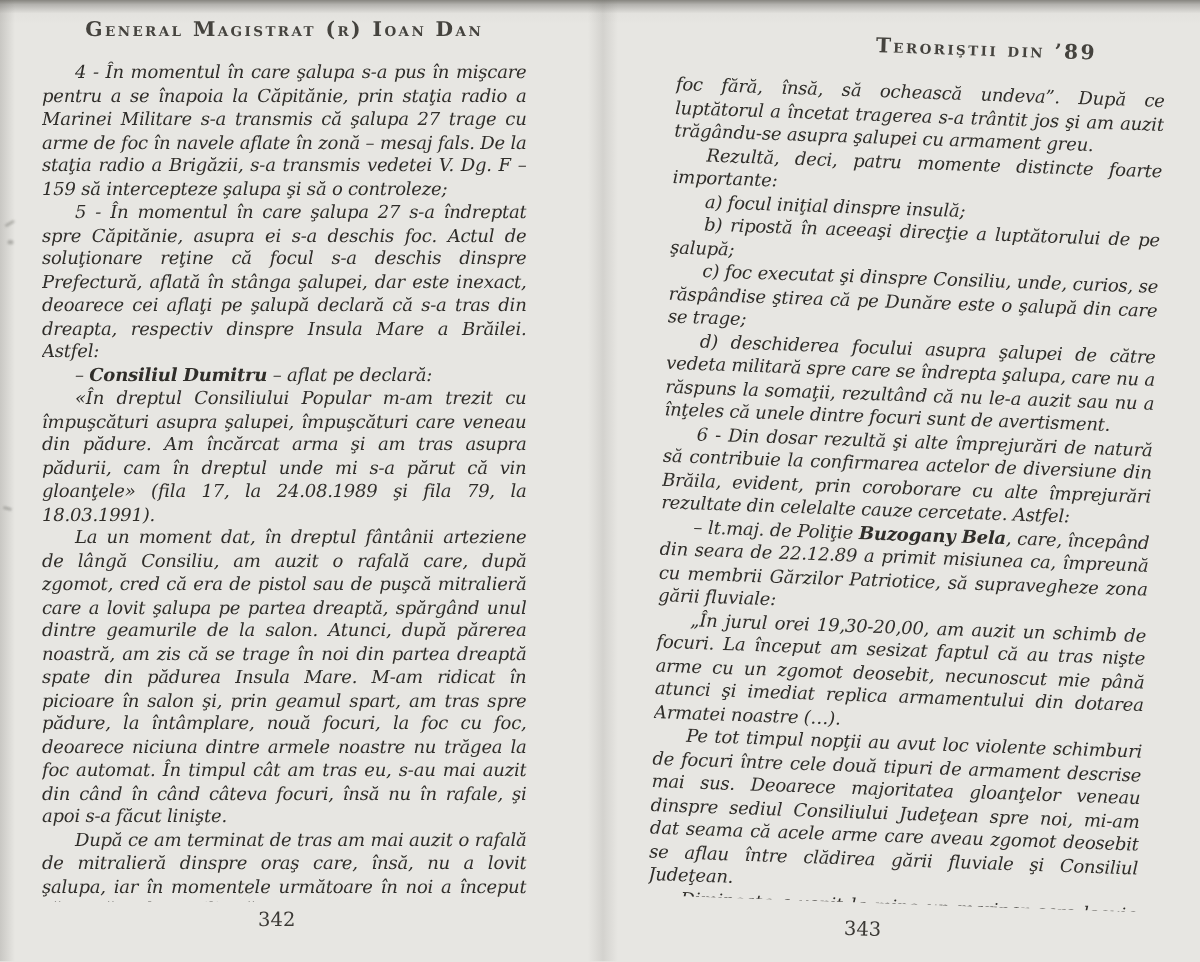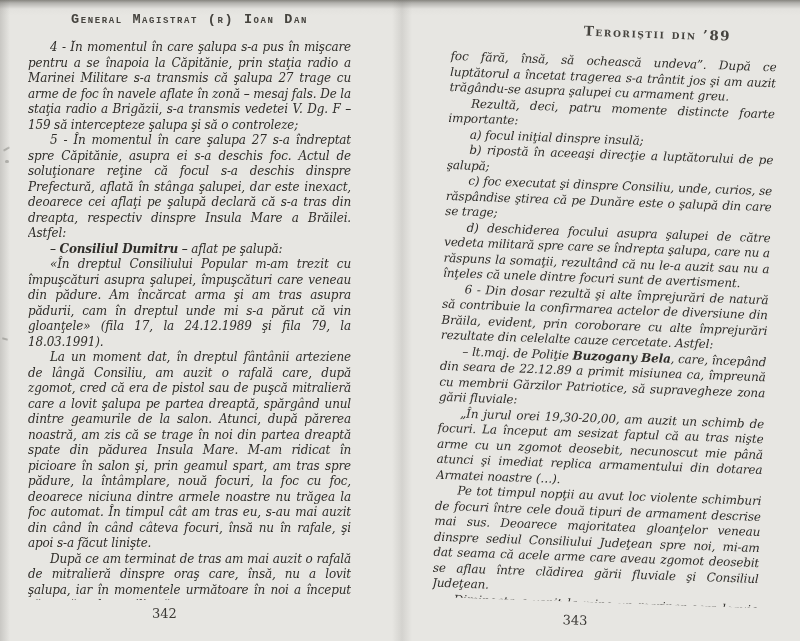--- a/index.html
+++ b/index.html
@@ -39,21 +39,21 @@
   .running-header {
     font-style: normal;
     font-variant: small-caps;
     letter-spacing: 1.6px;
     font-size: 13.5px;
     font-weight: 600;
     text-align: center;
     color: #45433e;
     white-space: nowrap;
   }
-  .page-left  .running-header { margin-bottom: 13px; font-family: Liberation Mono, monospace; }
+  .page-left  .running-header { margin-bottom: 13px; }
   .page-right .running-header { margin-bottom: 15px; padding-left: 86px; }
 
   .text-block {
     font-style: italic;
     font-size: 12px;
     line-height: 15.5px;
     letter-spacing: -0.15px;
     text-align: justify;
     color: #2f2d29;
     overflow: hidden;
@@ -65,40 +65,40 @@
   p.para.no-indent { text-indent: 0; }
   .b { font-weight: bold; }
 
   .page-number {
     position: absolute;
     font-style: normal;
     font-size: 13px;
     color: #3b3935;
     text-align: center;
   }
-  #pagenum-left  { left: 12px;  top: 606px; width: 323px; padding-right: 18px; box-sizing: border-box; }
+  #pagenum-left  { left: 32px;  top: 606px; width: 323px; padding-right: 18px; box-sizing: border-box; }
   #pagenum-right { left: 452px; top: 614px; width: 326px; padding-right: 80px; box-sizing: border-box; transform: rotate(2deg); }
 </style>
 </head>
 <body>
 
 <div class="scan">
   <div class="edge-left"></div>
   <div class="gutter"></div>
   <div class="pencil-mark mk1"></div>
   <div class="pencil-mark mk2"></div>
   <div class="pencil-mark mk3"></div>
 
   <div class="page page-left">
     <div class="running-header">General Magistrat (r) Ioan Dan</div>
     <div class="text-block">
         <p class="para"><span>4 - În momentul în care şalupa s-a pus în mişcare pentru a se înapoia la Căpitănie, prin staţia radio a Marinei Militare s-a transmis că şalupa 27 trage cu arme de foc în navele aflate în zonă – mesaj fals. De la staţia radio a Brigăzii, s-a transmis vedetei V. Dg. F – 159 să intercepteze şalupa şi să o controleze;</span></p>
         <p class="para"><span>5 - În momentul în care şalupa 27 s-a îndreptat spre Căpitănie, asupra ei s-a deschis foc. Actul de soluţionare reţine că focul s-a deschis dinspre Prefectură, aflată în stânga şalupei, dar este inexact, deoarece cei aflaţi pe şalupă declară că s-a tras din dreapta, respectiv dinspre Insula Mare a Brăilei. Astfel:</span></p>
-        <p class="para"><span>– </span><span class="b">Consiliul Dumitru</span><span> – aflat pe şalupă:</span></p>
-        <p class="para"><span>«În dreptul Consiliului Popular m-am trezit cu împuşcături asupra şalupei, împuşcături care veneau din pădure. Am încărcat arma şi am tras asupra pădurii, cam în dreptul unde mi s-a părut că vin gloanţele» (fila 17, la 24.12.1989 şi fila 79, la 18.03.1991).</span></p>
+        <p class="para"><span>– </span><span class="b">Consiliul Dumitru</span><span> – aflat pe declară:</span></p>
+        <p class="para"><span>«În dreptul Consiliului Popular m-am trezit cu împuşcături asupra şalupei, împuşcături care veneau din pădure. Am încărcat arma şi am tras asupra pădurii, cam în dreptul unde mi s-a părut că vin gloanţele» (fila 17, la 24.08.1989 şi fila 79, la 18.03.1991).</span></p>
         <p class="para"><span>La un moment dat, în dreptul fântânii arteziene de lângă Consiliu, am auzit o rafală care, după zgomot, cred că era de pistol sau de puşcă mitralieră care a lovit şalupa pe partea dreaptă, spărgând unul dintre geamurile de la salon. Atunci, după părerea noastră, am zis că se trage în noi din partea dreaptă spate din pădurea Insula Mare. M-am ridicat în picioare în salon şi, prin geamul spart, am tras spre pădure, la întâmplare, nouă focuri, la foc cu foc, deoarece niciuna dintre armele noastre nu trăgea la foc automat. În timpul cât am tras eu, s-au mai auzit din când în când câteva focuri, însă nu în rafale, şi apoi s-a făcut linişte.</span></p>
         <p class="para"><span>După ce am terminat de tras am mai auzit o rafală de mitralieră dinspre oraş care, însă, nu a lovit şalupa, iar în momentele următoare în noi a început să tragă vedeta militară».</span></p>
       </div>
   </div>
 
   <div class="page page-right">
     <div class="inner">
       <div class="running-header">Teroriştii din ’89</div>
       <div class="text-block">
           <p class="para no-indent"><span>foc fără, însă, să ochească undeva”. După ce luptătorul a încetat tragerea s-a trântit jos şi am auzit trăgându-se asupra şalupei cu armament greu.</span></p>

